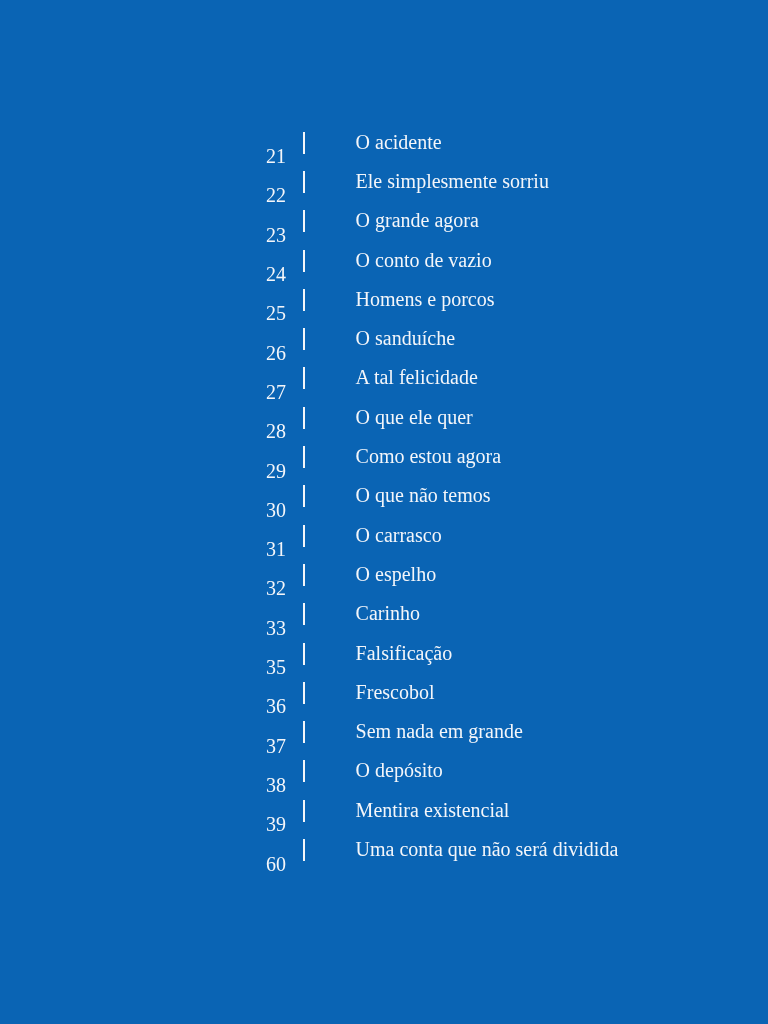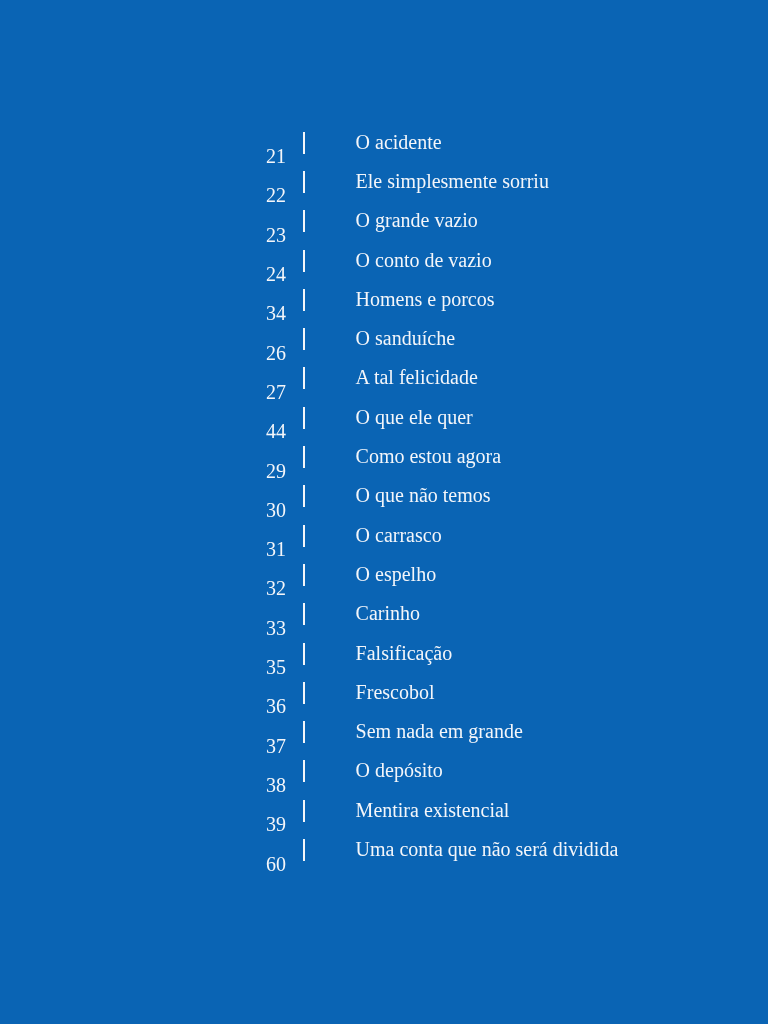--- a/index.html
+++ b/index.html
@@ -62,44 +62,44 @@
       <span class="title">O acidente</span>
     </li>
   <li class="toc-item">
       <span class="num">22</span>
       <span class="sep"></span>
       <span class="title">Ele simplesmente sorriu</span>
     </li>
   <li class="toc-item">
       <span class="num">23</span>
       <span class="sep"></span>
-      <span class="title">O grande vazio</span>
+      <span class="title">O grande agora</span>
     </li>
   <li class="toc-item">
       <span class="num">24</span>
       <span class="sep"></span>
       <span class="title">O conto de vazio</span>
     </li>
   <li class="toc-item">
-      <span class="num">34</span>
+      <span class="num">25</span>
       <span class="sep"></span>
       <span class="title">Homens e porcos</span>
     </li>
   <li class="toc-item">
       <span class="num">26</span>
       <span class="sep"></span>
       <span class="title">O sanduíche</span>
     </li>
   <li class="toc-item">
       <span class="num">27</span>
       <span class="sep"></span>
       <span class="title">A tal felicidade</span>
     </li>
   <li class="toc-item">
-      <span class="num">44</span>
+      <span class="num">28</span>
       <span class="sep"></span>
       <span class="title">O que ele quer</span>
     </li>
   <li class="toc-item">
       <span class="num">29</span>
       <span class="sep"></span>
       <span class="title">Como estou agora</span>
     </li>
   <li class="toc-item">
       <span class="num">30</span>

